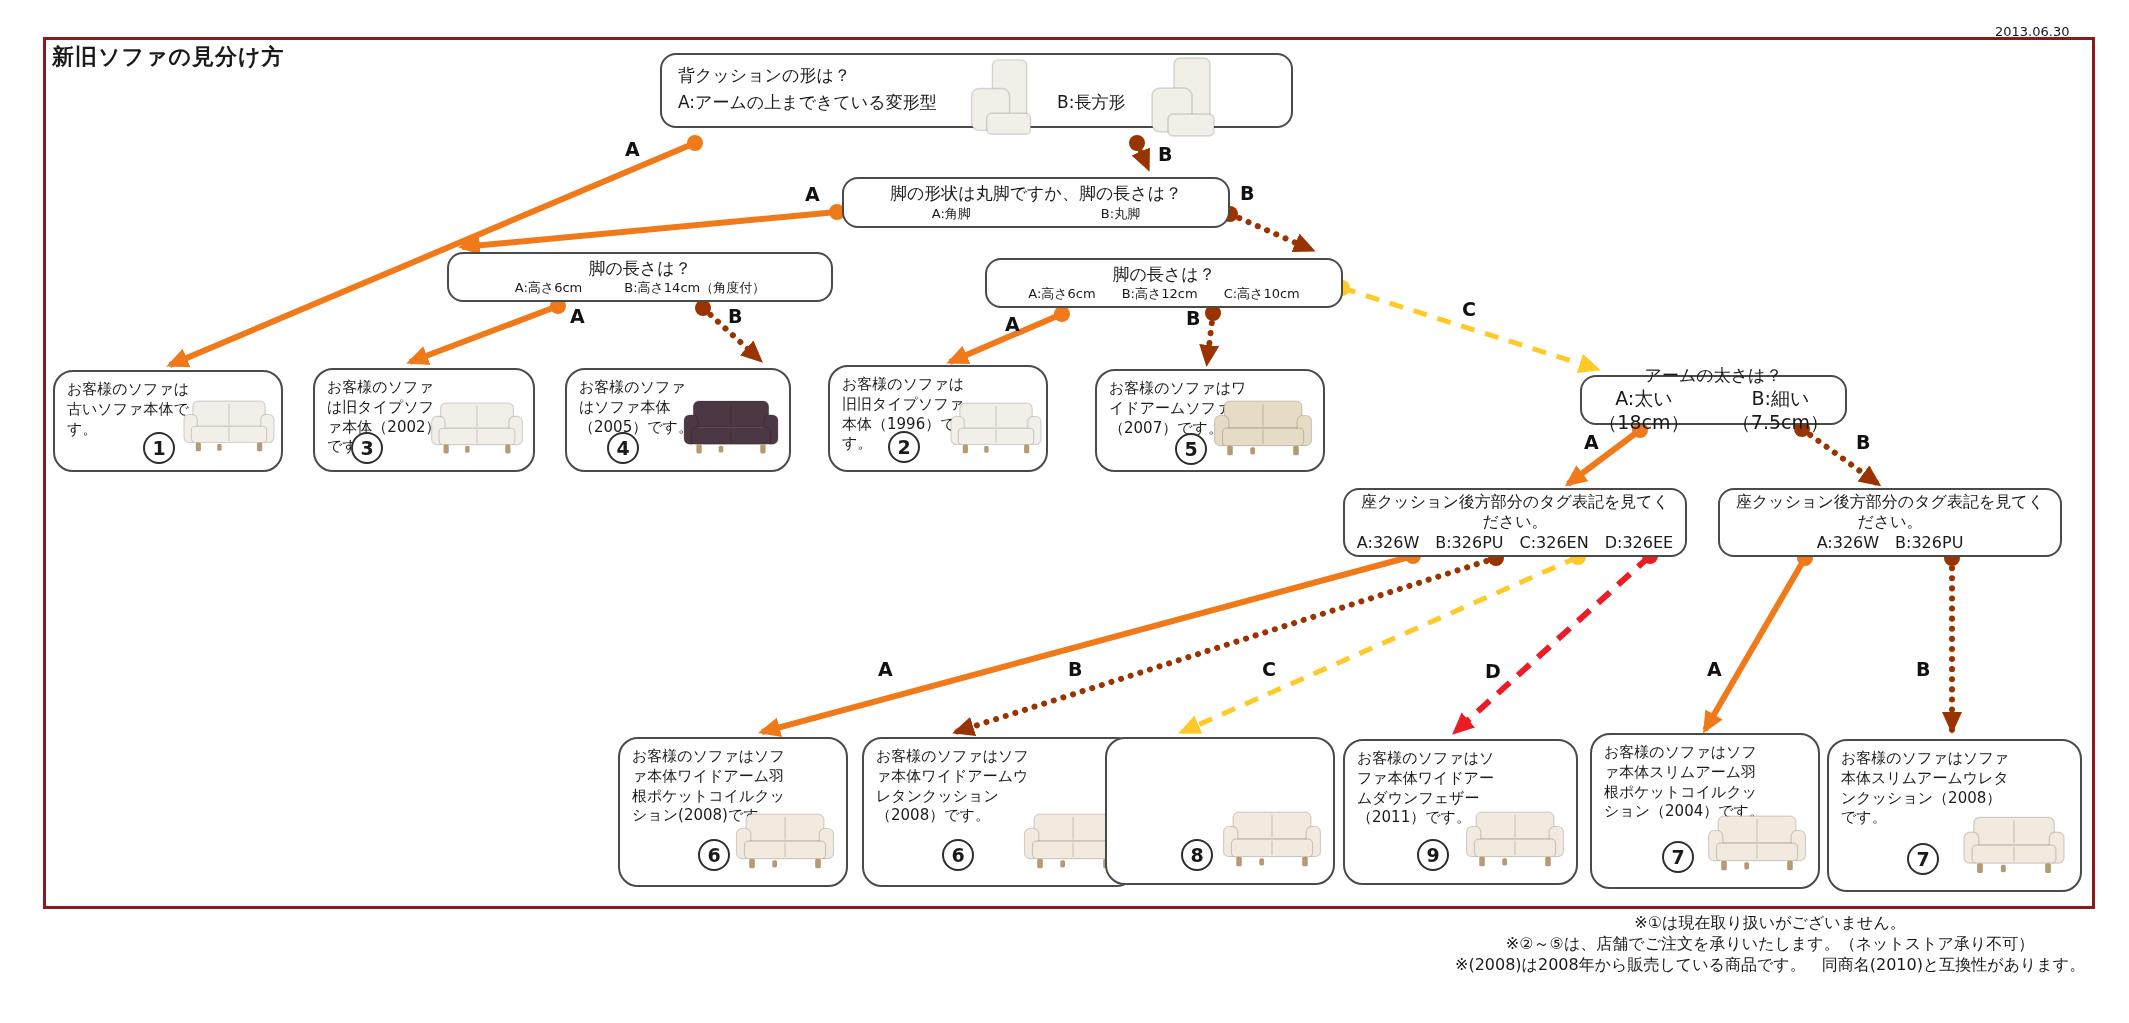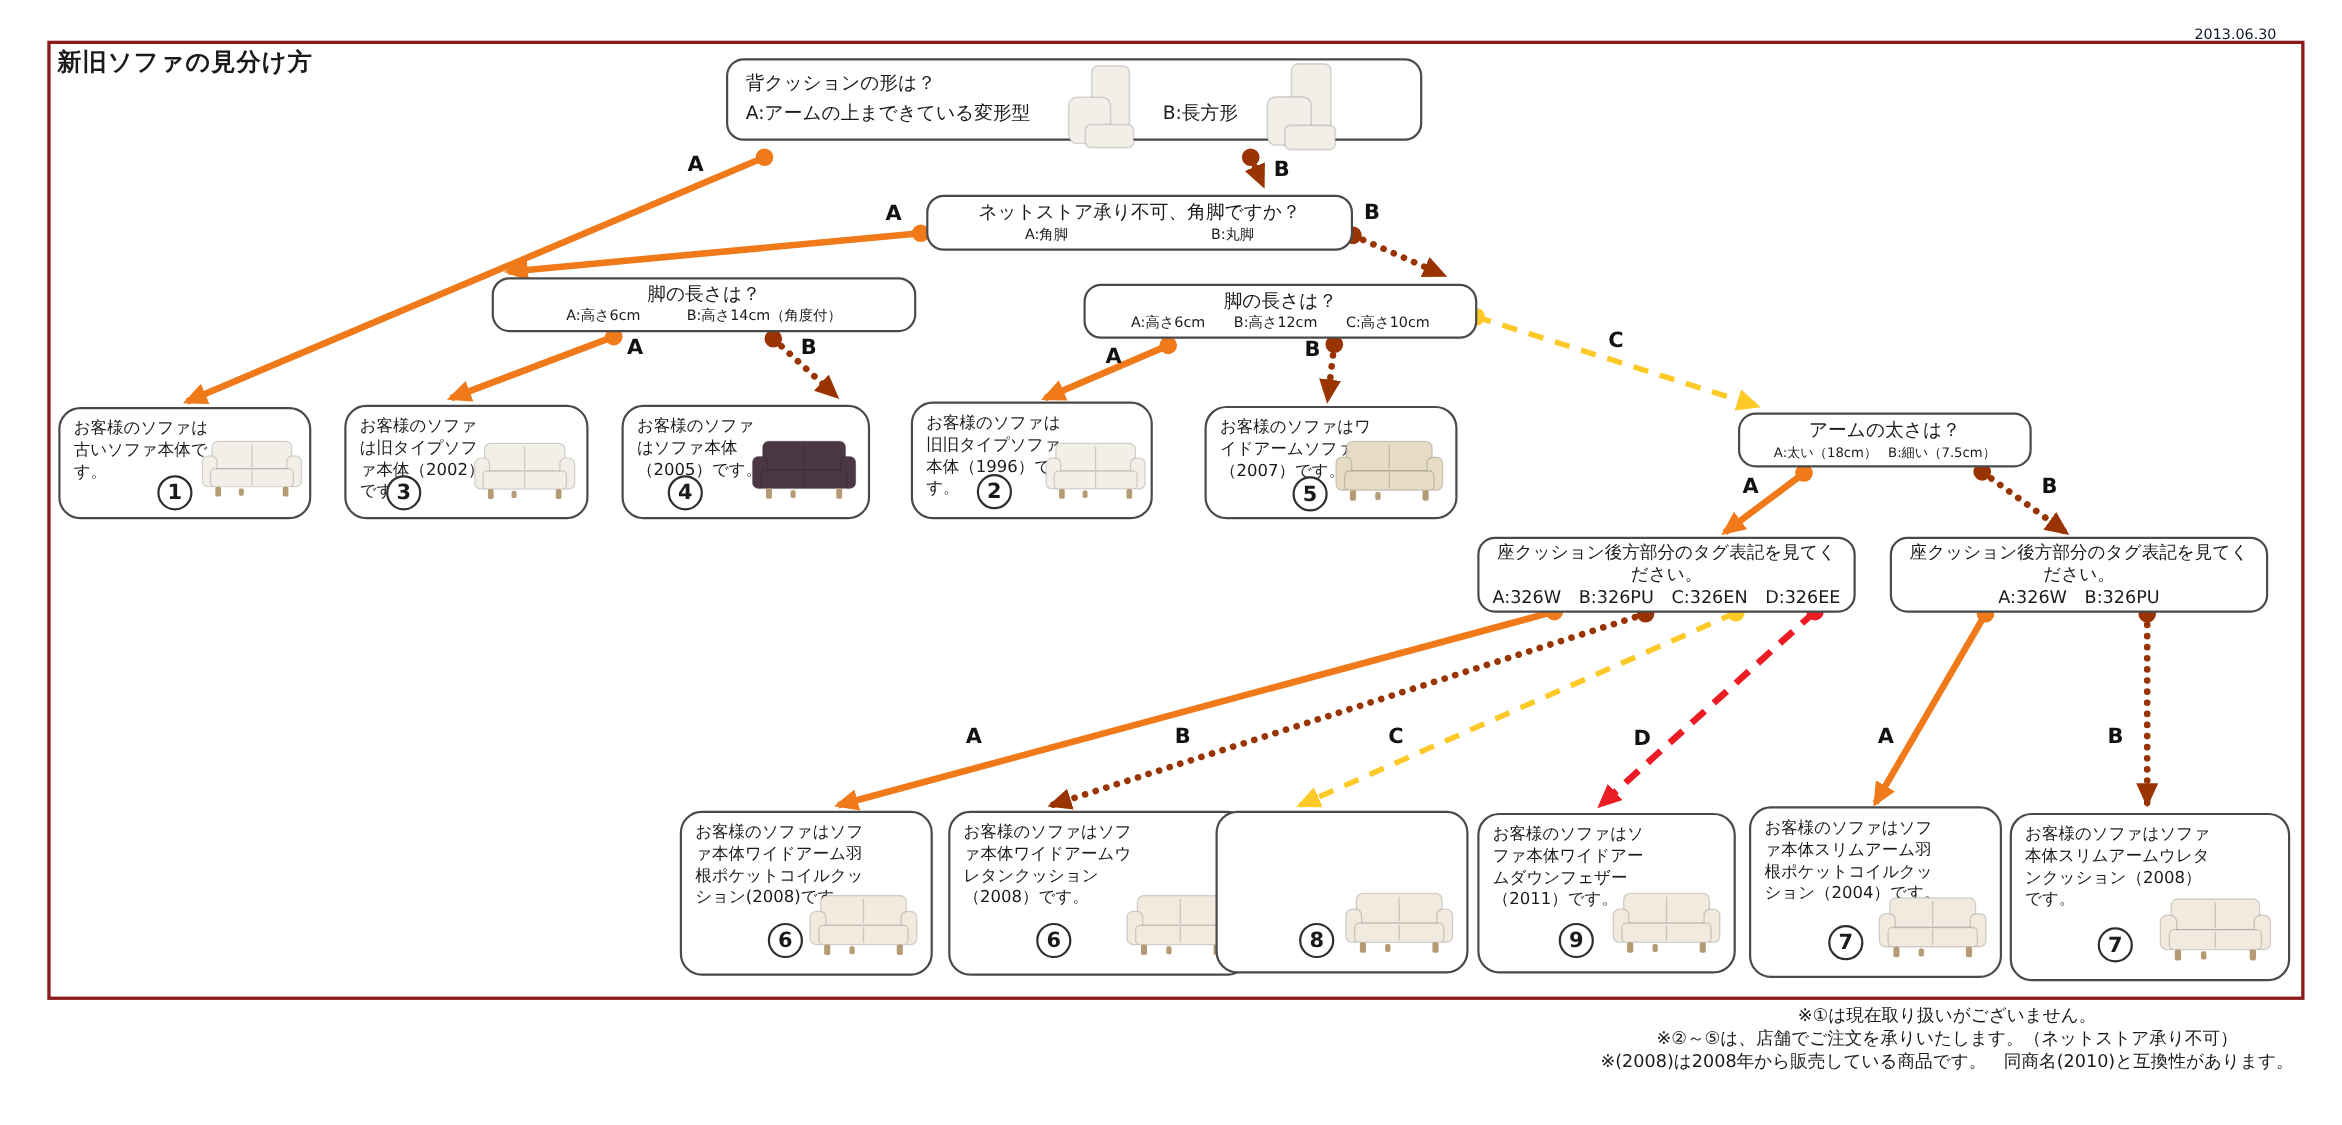--- a/index.html
+++ b/index.html
@@ -21,21 +21,21 @@
   .e-ye{stroke:var(--yellow,#ffc928);stroke-width:5;stroke-dasharray:14 11;}
   .e-re{stroke:var(--red,#ec1c24);stroke-width:6;stroke-dasharray:16 11;}
   .f-or{fill:var(--orange,#f07a1a);} .f-br{fill:var(--brown,#993300);}
   .f-ye{fill:var(--yellow,#ffc928);} .f-re{fill:var(--red,#ec1c24);}
   .box{
     position:absolute;background:#fff;border:2px solid #4a4a4a;border-radius:16px;box-sizing:border-box;
   }
   .q{display:flex;flex-direction:column;justify-content:center;align-items:center;gap:1px;text-align:center;}
   .q-title{font-size:17px;line-height:1.25;}
   .q-opts{display:flex;font-size:13px;line-height:1.25;}
-  .q-opts.small{font-size:12px;align-items:flex-end;}
+  .q-opts.small{font-size:19px;align-items:flex-end;}
   .tagbox{padding:4px 8px;}
   .tagbox .q-title{font-size:16px;}
   .tagbox .q-opts{font-size:16px;}
   .leaf{border-radius:20px;}
   .leaf-text{position:absolute;left:12px;top:8px;font-size:15px;line-height:1.32;}
   .num{
     position:absolute;width:32px;height:32px;border:2.5px solid #2e2e2e;border-radius:50%;
     display:flex;align-items:center;justify-content:center;font-size:19px;font-weight:bold;box-sizing:border-box;
     background:#fff;
   }
@@ -141,21 +141,21 @@
     <svg class="sofa sofa-white" style="left:300px;top:3px" width="78" height="80" viewBox="0 0 78 84">
         <use href="#armchair"></use>
       </svg>
     <div class="q1-inner" style="left:395px;top:36px">B:長方形</div>
     <svg class="sofa sofa-white" style="left:478px;top:1px" width="86" height="84" viewBox="0 0 78 84">
         <use href="#armchair"></use>
       </svg>
   </div>
 
   <div class="box q" style="left:842px;top:177px;width:388px;height:51px">
-    <div class="q-title">ネットストア承り不可、角脚ですか？</div>
+    <div class="q-title">脚の形状は丸脚ですか、脚の長さは？</div>
     <div class="q-opts" style="gap:130px">
       <span>A:角脚</span>
       <span>B:丸脚</span>
     </div>
   </div>
 
   <div class="box q" style="left:447px;top:252px;width:386px;height:50px">
     <div class="q-title">脚の長さは？</div>
     <div class="q-opts" style="gap:42px">
       <span>A:高さ6cm</span>

